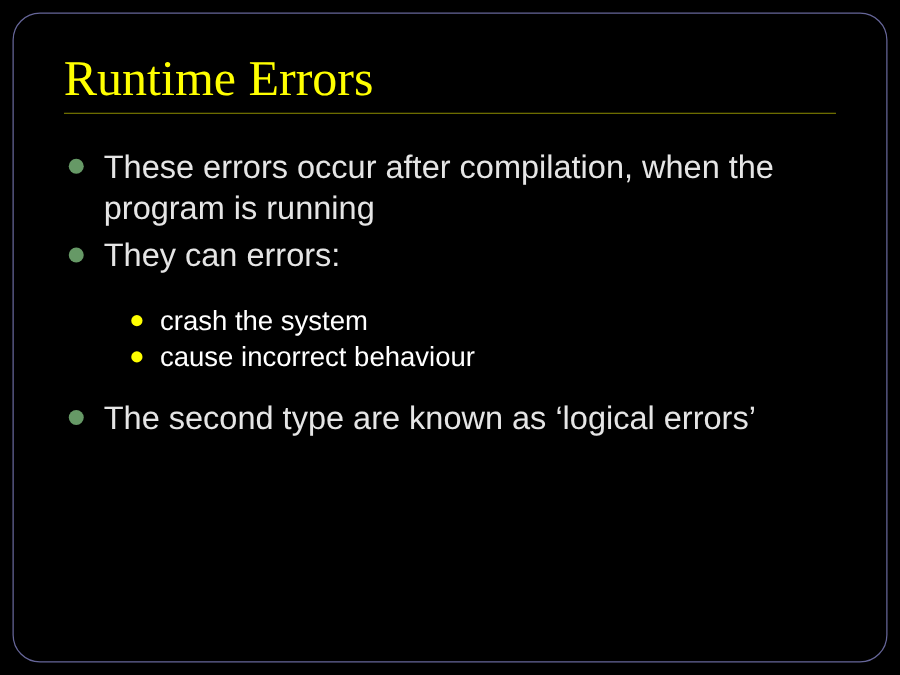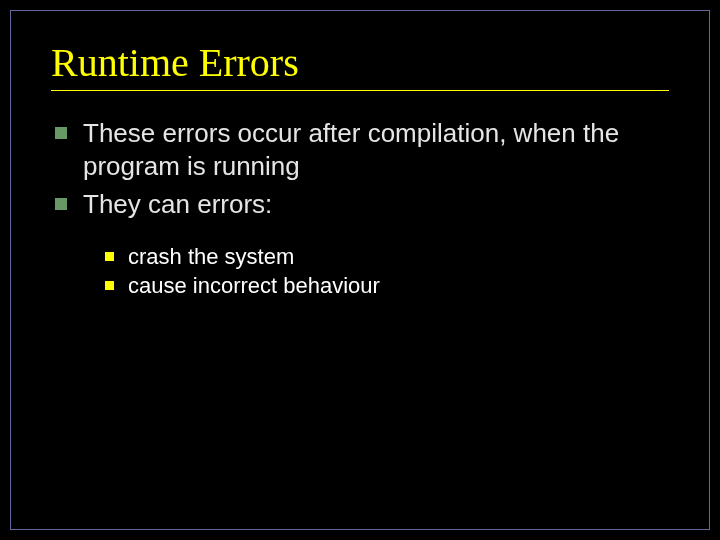--- a/index.html
+++ b/index.html
@@ -1,18 +1,19 @@
 <!DOCTYPE html>
 <html><head>
   <meta charset="utf-8">
   <style>
     * {
       margin: 0;
       padding: 0;
       box-sizing: border-box;
+      border-radius: 22px;
     }
     body {
       width: 720px;
       height: 540px;
       background: #000000;
       font-family: Arial, sans-serif;
       overflow: hidden;
     }
     .slide {
       width: 700px;
@@ -102,14 +103,18 @@
       <span class="bullet-icon-l2"></span>
       <span class="bullet-text-l2">crash the system</span>
     </li>
     <li class="bullet-l2">
       <span class="bullet-icon-l2"></span>
       <span class="bullet-text-l2">cause incorrect behaviour</span>
     </li>
 
     <li class="group-spacer"></li>
 
+    <li class="bullet-l1">
+      <span class="bullet-icon-l1"></span>
+      <span class="bullet-text-l1">The second type are known as ‘logical errors’</span>
+    </li>
   </ul>
 </div>
 
 </body></html>

